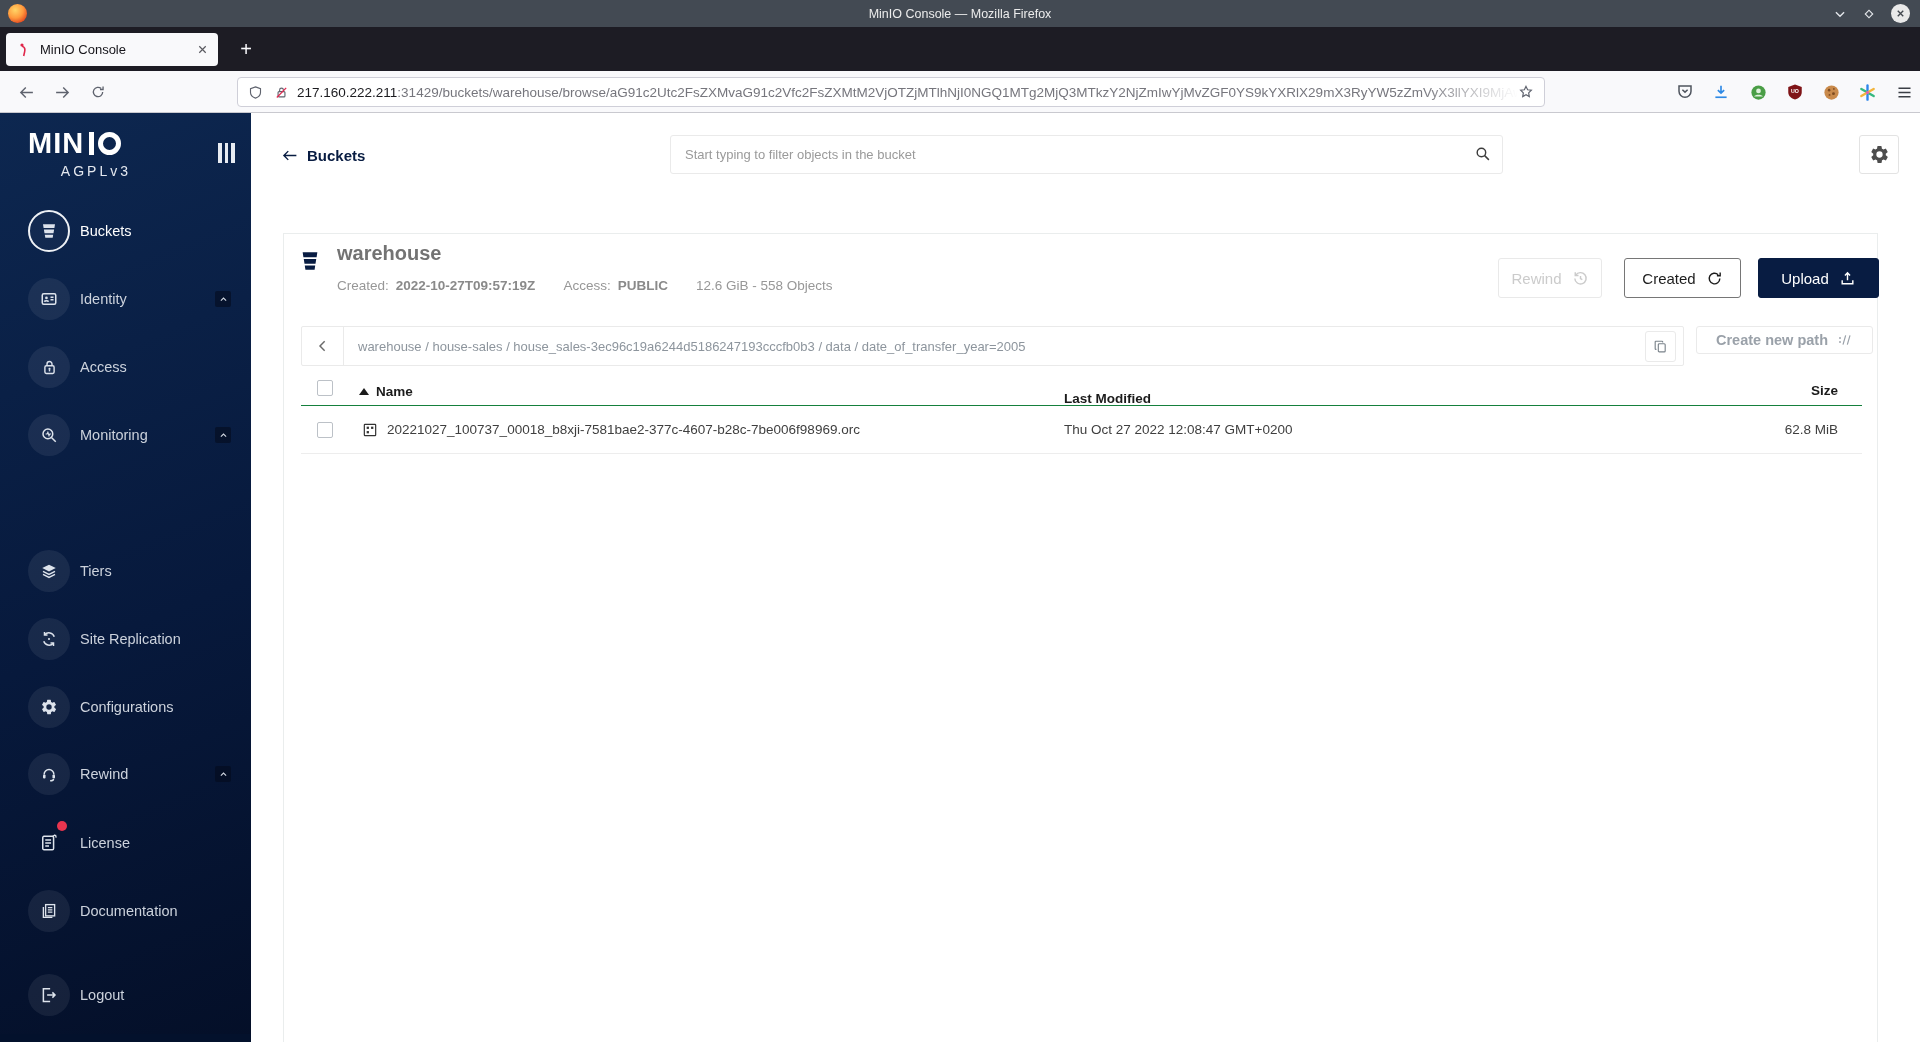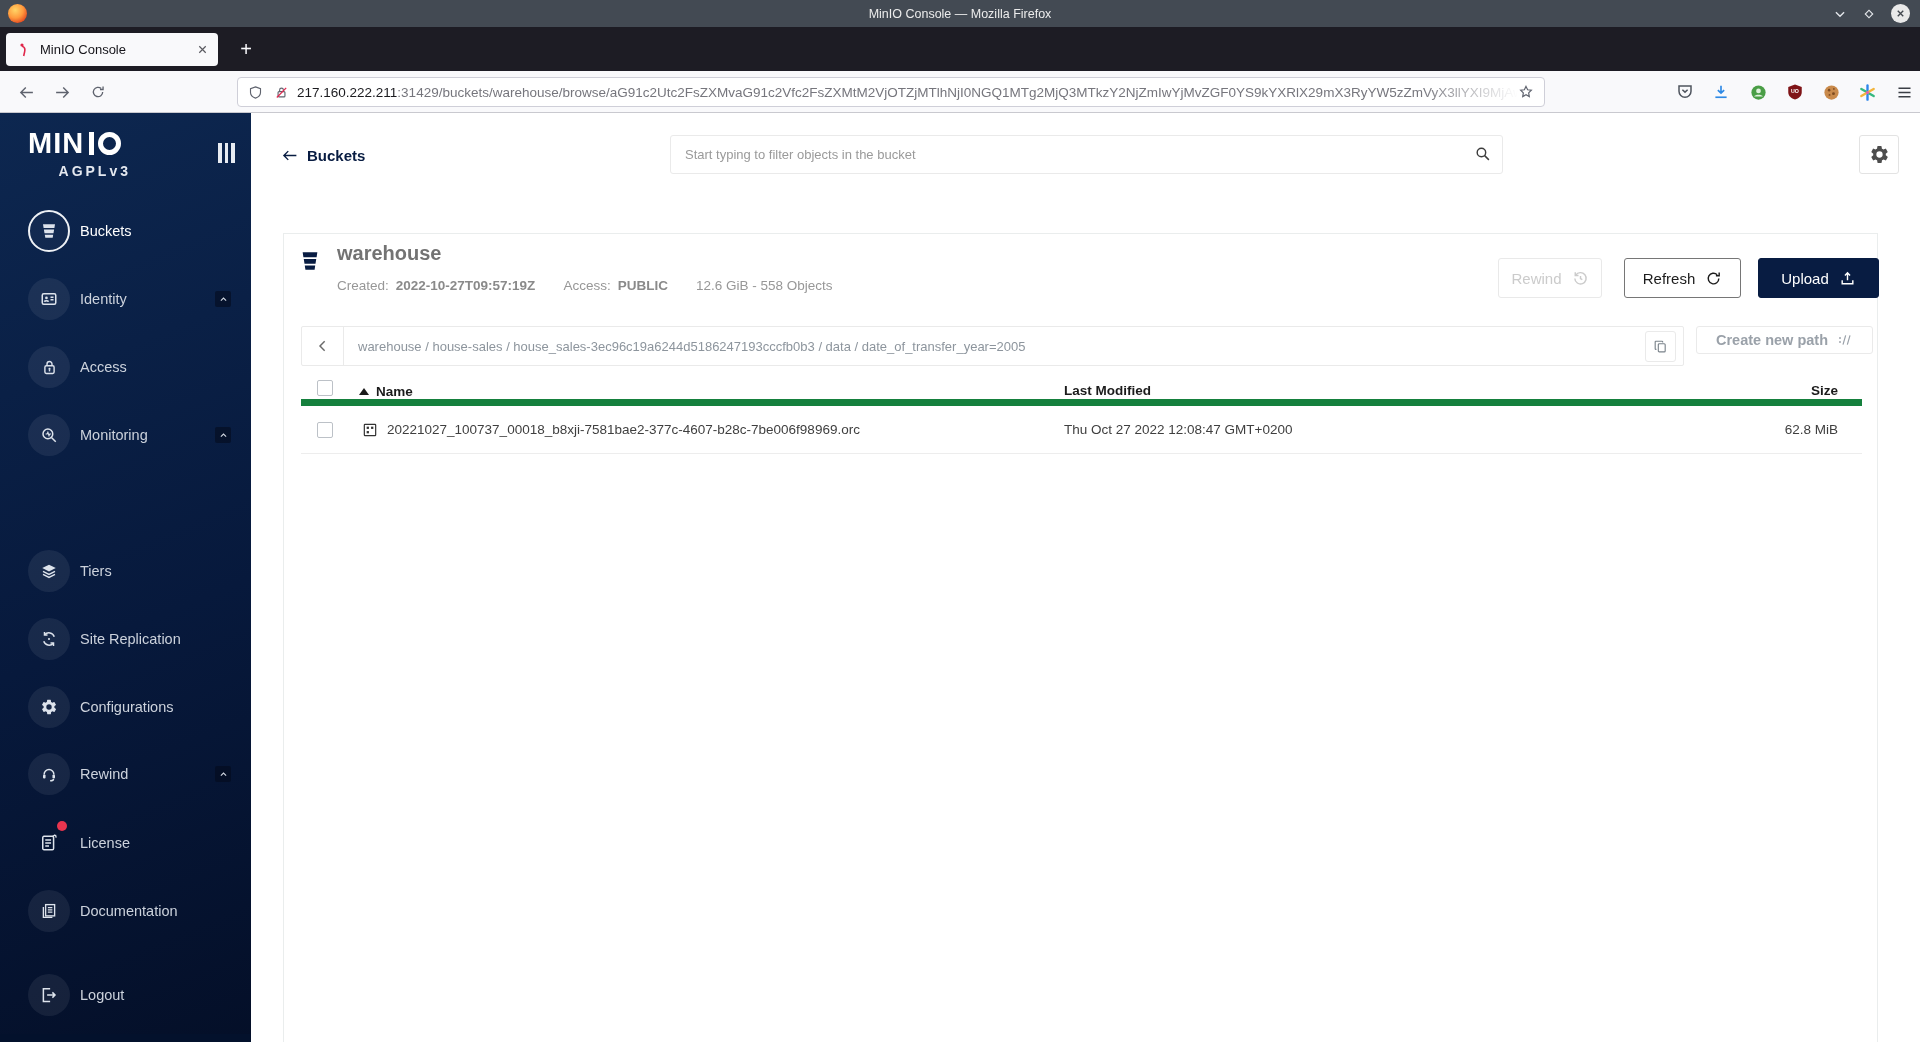--- a/index.html
+++ b/index.html
@@ -41,21 +41,21 @@
 
   
   .sidebar { position:absolute; left:0; top:113px; width:251px; bottom:0;
     background:linear-gradient(158deg, #0d2750 0%, #07193c 55%, #040f28 100%); }
   .sidebar-footer { position:absolute; left:0; bottom:0; width:100%; height:8px; background:#03112c; }
   .logo-row { position:absolute; left:28px; top:17px; display:flex; align-items:center; }
   .logo-min { font-weight:900; font-size:29px; letter-spacing:1px; color:#fff; line-height:26px; }
   .logo-bar { width:5px; height:23px; background:#fff; margin:0 4px 0 5px; }
   .logo-o { width:23px; height:23px; border:5px solid #fff; border-radius:50%; }
   .logo-edition { position:absolute; left:28px; top:50px; width:103px; text-align:right;
-    font-size:14px; letter-spacing:3px; color:#e4e8ef; font-weight:700; }
+    font-size:14px; letter-spacing:3px; color:#e4e8ef; font-weight:400; }
   .collapse-bars { position:absolute; left:218px; top:30px; display:flex; gap:3px; }
   .collapse-bars i { width:3.5px; height:20px; background:#e8ecf2; }
 
   .nav-item { position:absolute; left:0; width:251px; height:44px; display:flex; align-items:center; cursor:pointer; }
   .nav-circle { position:absolute; left:28px; width:42px; height:42px; border-radius:50%;
     background:rgba(255,255,255,0.07); display:flex; align-items:center; justify-content:center; color:#dde3ec; }
   .nav-circle.selected { background:rgba(255,255,255,0.03); border:2px solid #eef1f5; }
   .nav-circle.flat { background:transparent; }
   .nav-label { position:absolute; left:80px; font-size:14.5px; color:#ccd2dc; }
   .nav-label.selected { color:#fff; }
@@ -95,31 +95,31 @@
     border:1px solid #eaeaea; border-radius:2px; display:flex; align-items:center; }
   .crumb-back { width:42px; height:100%; border-right:1px solid #eaeaea; display:flex;
     align-items:center; justify-content:center; color:#6b6b6b; cursor:pointer; }
   .crumb-path { margin-left:14px; font-size:13px; color:#8d959d; white-space:nowrap; overflow:hidden; flex:1; }
   .copy-btn { position:absolute; right:7px; top:4px; width:31px; height:31px; border:1px solid #eaeaea;
     border-radius:3px; display:flex; align-items:center; justify-content:center; color:#7a828a; background:#fff; cursor:pointer; }
   .create-path-btn { position:absolute; left:1412px; top:92px; width:177px; height:28px; border:1px solid #eaeaea;
     border-radius:3px; display:flex; align-items:center; justify-content:center; gap:9px;
     font-size:14.5px; font-weight:600; color:#9aa1a9; background:#fff; cursor:pointer; }
 
-  .thead { position:absolute; left:17px; top:142px; width:1561px; height:30px; border-bottom:7px solid #15803d; }
+  .thead { position:absolute; left:17px; top:142px; width:1561px; height:30px; border-bottom:1px solid #15803d; }
   .trow  { position:absolute; left:17px; top:172px; width:1561px; height:48px; border-bottom:1px solid #ededed; }
   .checkbox { position:absolute; left:16px; width:16px; height:16px; border:1px solid #bcc1c7;
     border-radius:2px; background:#fff; cursor:pointer; }
   .thead .checkbox { top:4px; }
   .trow  .checkbox { top:16px; }
   .col-name-head { position:absolute; left:58px; top:0; height:30px; display:flex; align-items:center; gap:7px; cursor:pointer; }
   .sort-caret { width:0; height:0; border-left:5px solid transparent; border-right:5px solid transparent;
     border-bottom:7px solid #1b1b1b; }
   .th { font-size:13.5px; font-weight:700; color:#1b1b1b; }
-  .th-modified { position:absolute; left:763px; top:0; line-height:30px;text-align:right; }
+  .th-modified { position:absolute; left:763px; top:8px; line-height:30px;text-align:right; }
   .th-size { position:absolute; right:24px; top:0; line-height:30px; }
   .file-icon-wrap { position:absolute; left:61px; top:16px; color:#333; }
   .cell-name { position:absolute; left:86px; top:0; line-height:48px; font-size:13.5px; color:#3f3f3f; cursor:pointer; }
   .cell-modified { position:absolute; left:763px; top:0; line-height:48px; font-size:13.5px; color:#3f3f3f; }
   .cell-size { position:absolute; right:24px; top:0; line-height:48px; font-size:13.5px; color:#3f3f3f; }
 </style>
 </head>
 <body>
 
 <div id="canvas">
@@ -443,21 +443,21 @@
 
       <div class="btn btn-rewind">
         <span>Rewind</span>
         <svg width="17" height="17" viewBox="0 0 24 24" fill="none" stroke="#cbcbcb" stroke-width="2">
             <path d="M5.3 7.3A8 8 0 1 1 4 12"></path>
             <path d="M4.6 3.2v4.6h4.6"></path>
             <path d="M12 8.5V12l2.6 1.6"></path>
           </svg>
       </div>
       <div class="btn btn-refresh">
-        <span>Refresh</span>
+        <span>Created</span>
         <svg width="17" height="17" viewBox="0 0 24 24" fill="none" stroke="#1c1c1c" stroke-width="2">
             <path d="M19.5 12a7.5 7.5 0 1 1-2.3-5.4"></path>
             <path d="M20 3.4V8h-4.6"></path>
           </svg>
       </div>
       <div class="btn btn-upload">
         <span>Upload</span>
         <svg width="17" height="17" viewBox="0 0 24 24" fill="none" stroke="#fff" stroke-width="2">
             <path d="M12 14.5V4M8.4 7.6L12 4l3.6 3.6"></path>
             <path d="M4.5 14.5v5h15v-5"></path>

